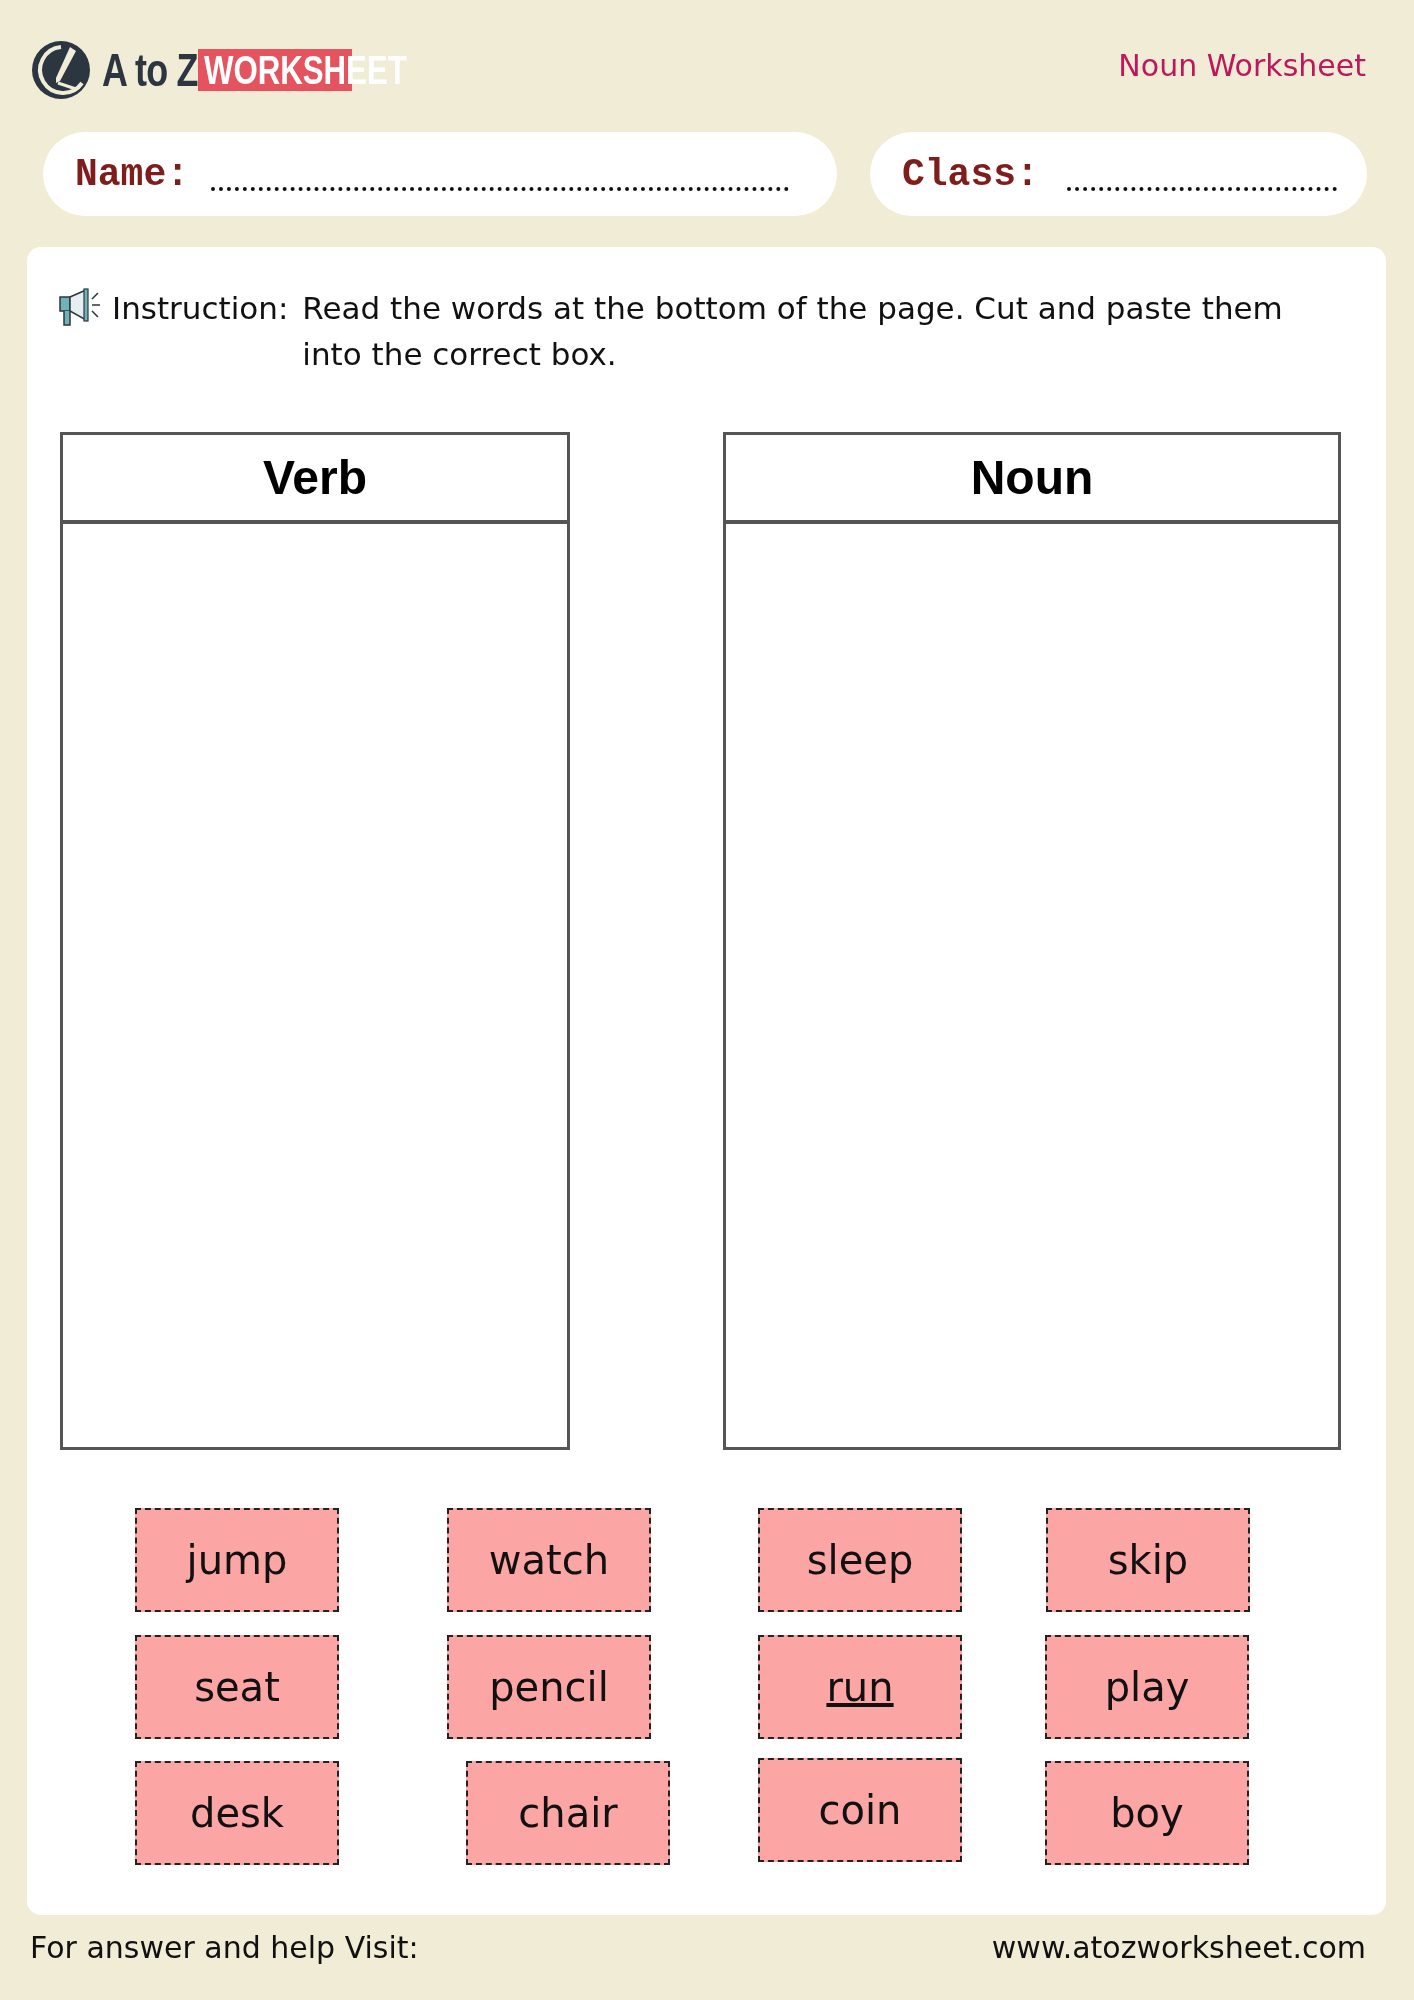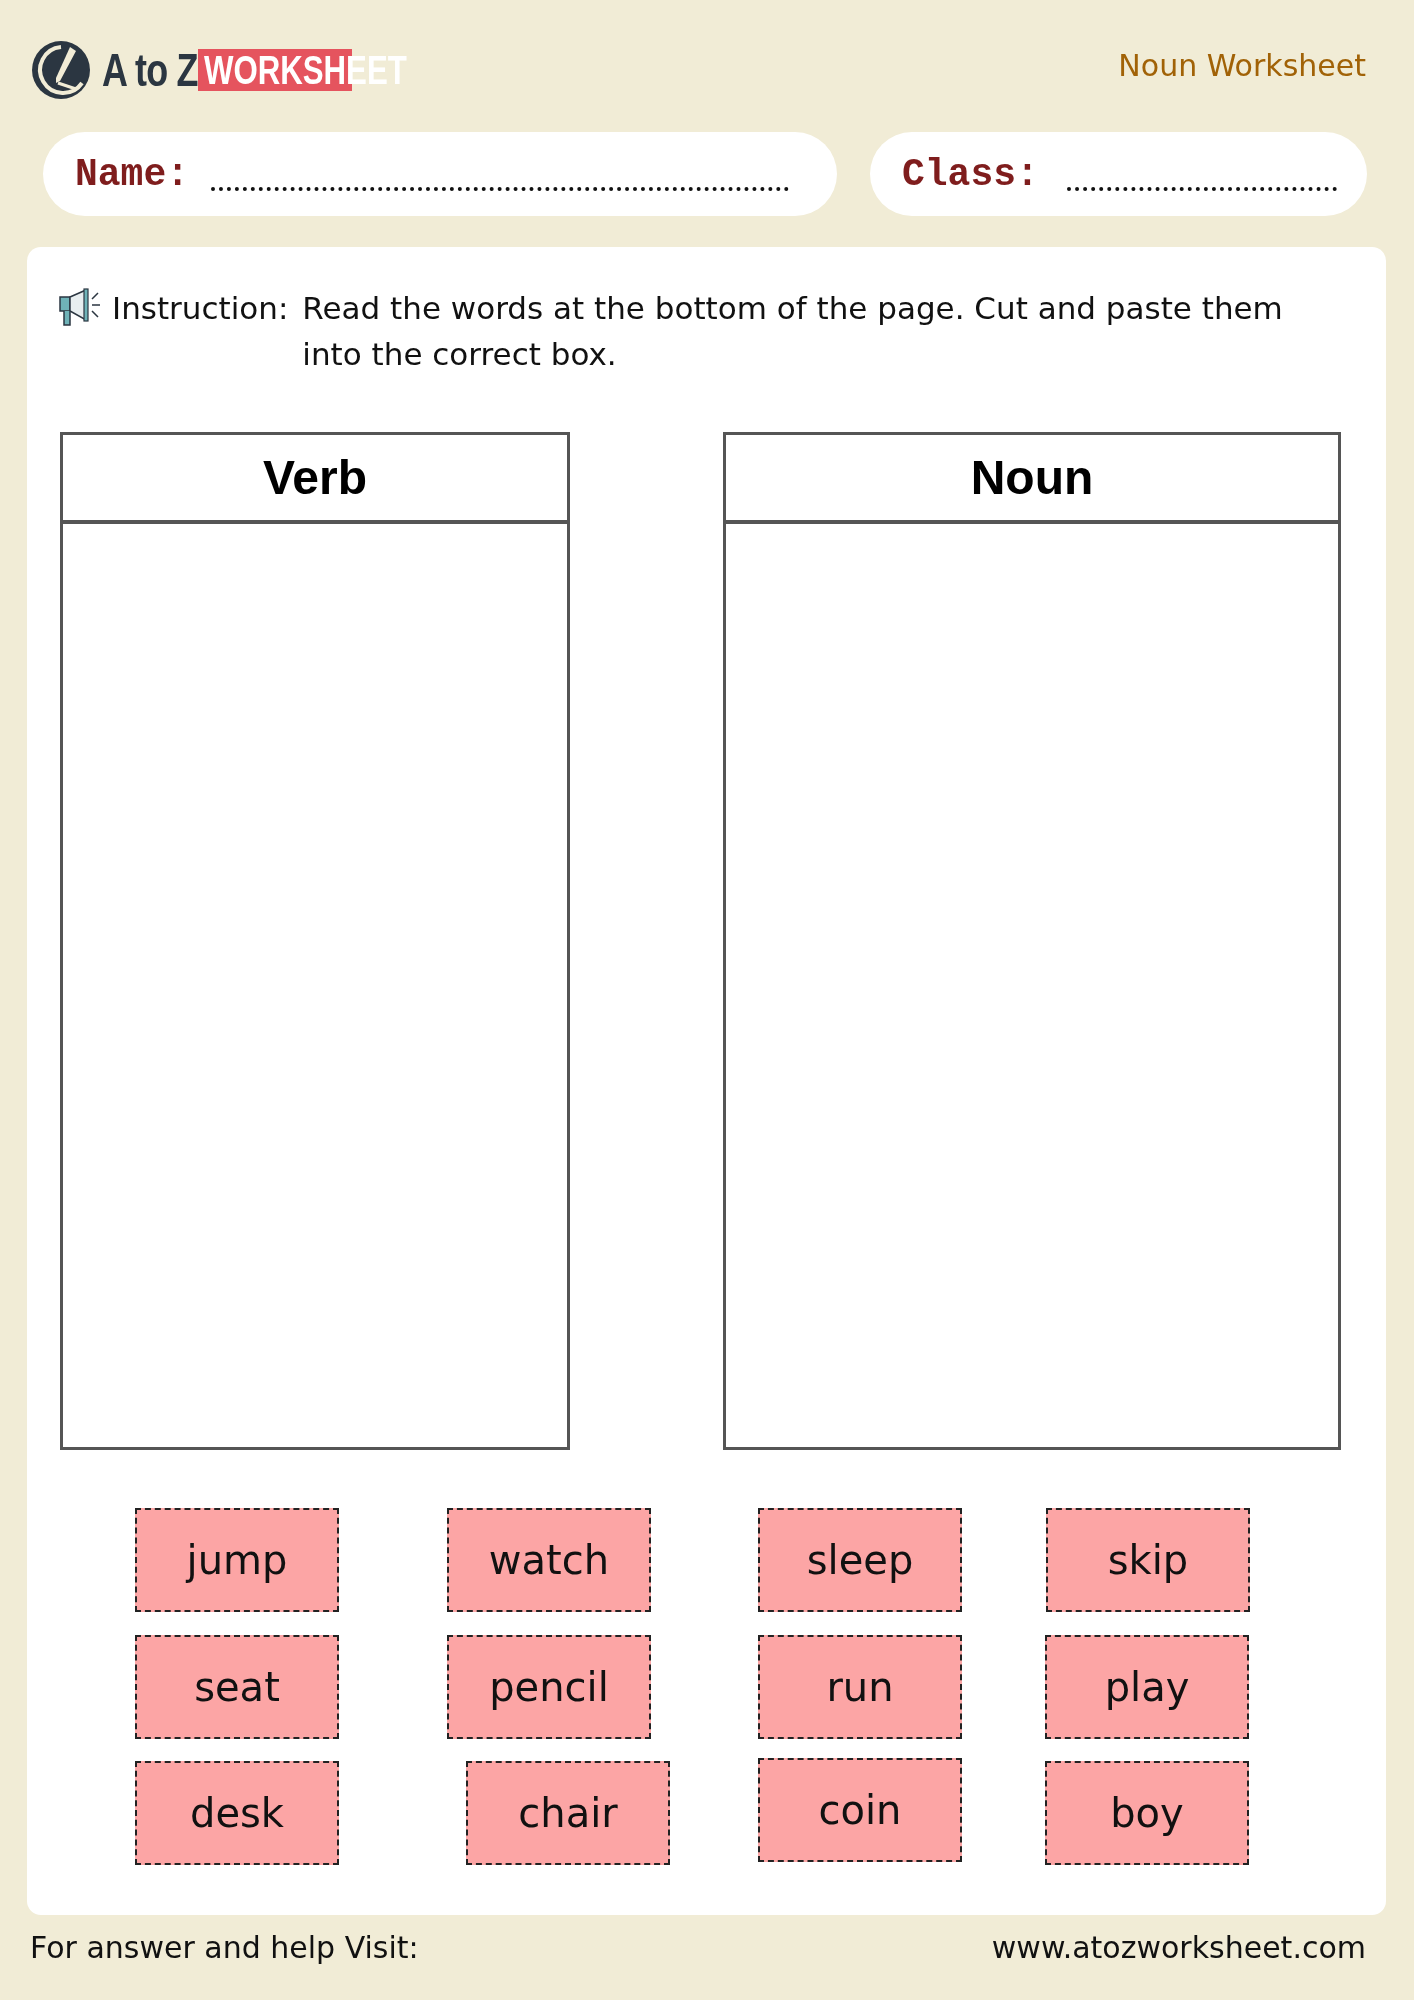--- a/index.html
+++ b/index.html
@@ -17,21 +17,21 @@
     font-family: "Liberation Sans", sans-serif; font-weight: bold;
     font-size: 46px; color: #2b3641; margin-left: 10px; letter-spacing: -1px;
     transform: scaleX(0.78); transform-origin: left center; display: inline-block; width: 92px; white-space: nowrap;
   }
   .logo-ws {
     background: #e5545e; color: #fff; font-family: "Liberation Sans", sans-serif; font-weight: bold;
     font-size: 40px; height: 42px; line-height: 42px; padding: 0 6px; margin-left: 4px;
     display: inline-block; white-space: nowrap;
   }
   .logo-ws span { display: inline-block; transform: scaleX(0.78); transform-origin: left center; width: 142px; }
-  .doc-title { position: absolute; right: 48px; top: 48px; font-size: 30px; font-family: "DejaVu Sans", sans-serif; color: #a16207; }
+  .doc-title { position: absolute; right: 48px; top: 48px; font-size: 30px; font-family: "DejaVu Sans", sans-serif; color: #be185d; }
 
   .pill {
     position: absolute; background: #fff; border-radius: 42px; height: 84px;
     display: flex; align-items: center; padding-left: 32px;
   }
   .pill-name { left: 43px; top: 132px; width: 794px; }
   .pill-class { left: 870px; top: 132px; width: 497px; gap: 6px; }
   .pill-label { font-family: Liberation Mono, monospace; font-weight: bold; font-size: 38px; color: #7f1d1d; }
   .pill-line { flex: 1; border-bottom: 4px dotted #111; height: 34px; margin: 0 48px 0 22px; }
   .pill-class .pill-line { margin-right: 30px; }
@@ -112,21 +112,21 @@
   <div class="sort-drop"></div>
 </div>
 
 <div class="word-card" style="left:135px;top:1508px;">jump</div>
 <div class="word-card" style="left:447px;top:1508px;">watch</div>
 <div class="word-card" style="left:758px;top:1508px;">sleep</div>
 <div class="word-card" style="left:1046px;top:1508px;">skip</div>
 
 <div class="word-card" style="left:135px;top:1635px;">seat</div>
 <div class="word-card" style="left:447px;top:1635px;">pencil</div>
-<div class="word-card" style="left:758px;top:1635px;">run</div>
+<div class="word-card" style="left:758px;top:1635px;text-decoration:underline;">run</div>
 <div class="word-card" style="left:1045px;top:1635px;">play</div>
 
 <div class="word-card" style="left:135px;top:1761px;">desk</div>
 <div class="word-card" style="left:466px;top:1761px;">chair</div>
 <div class="word-card" style="left:758px;top:1758px;">coin</div>
 <div class="word-card" style="left:1045px;top:1761px;">boy</div>
 
 <div class="footer-left">For answer and help Visit:</div>
 <div class="footer-right">www.atozworksheet.com</div>
 

